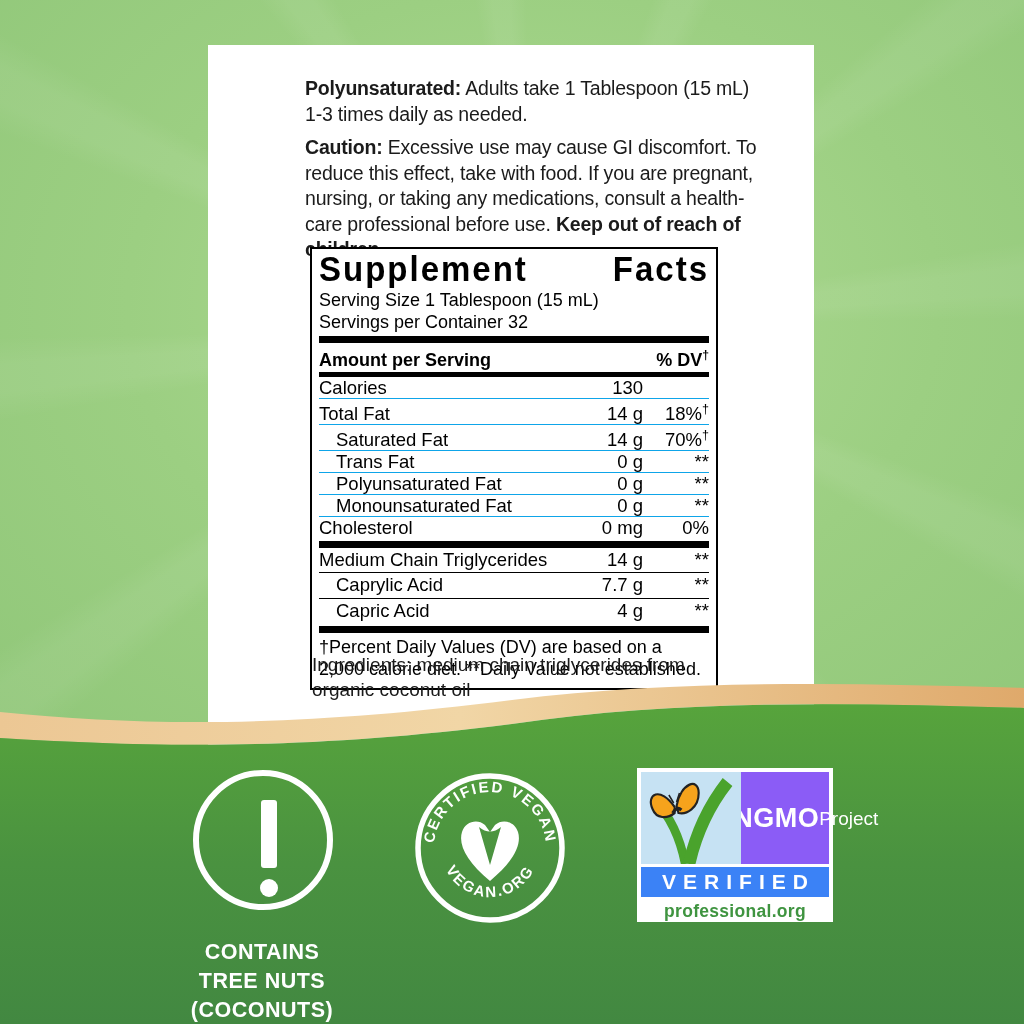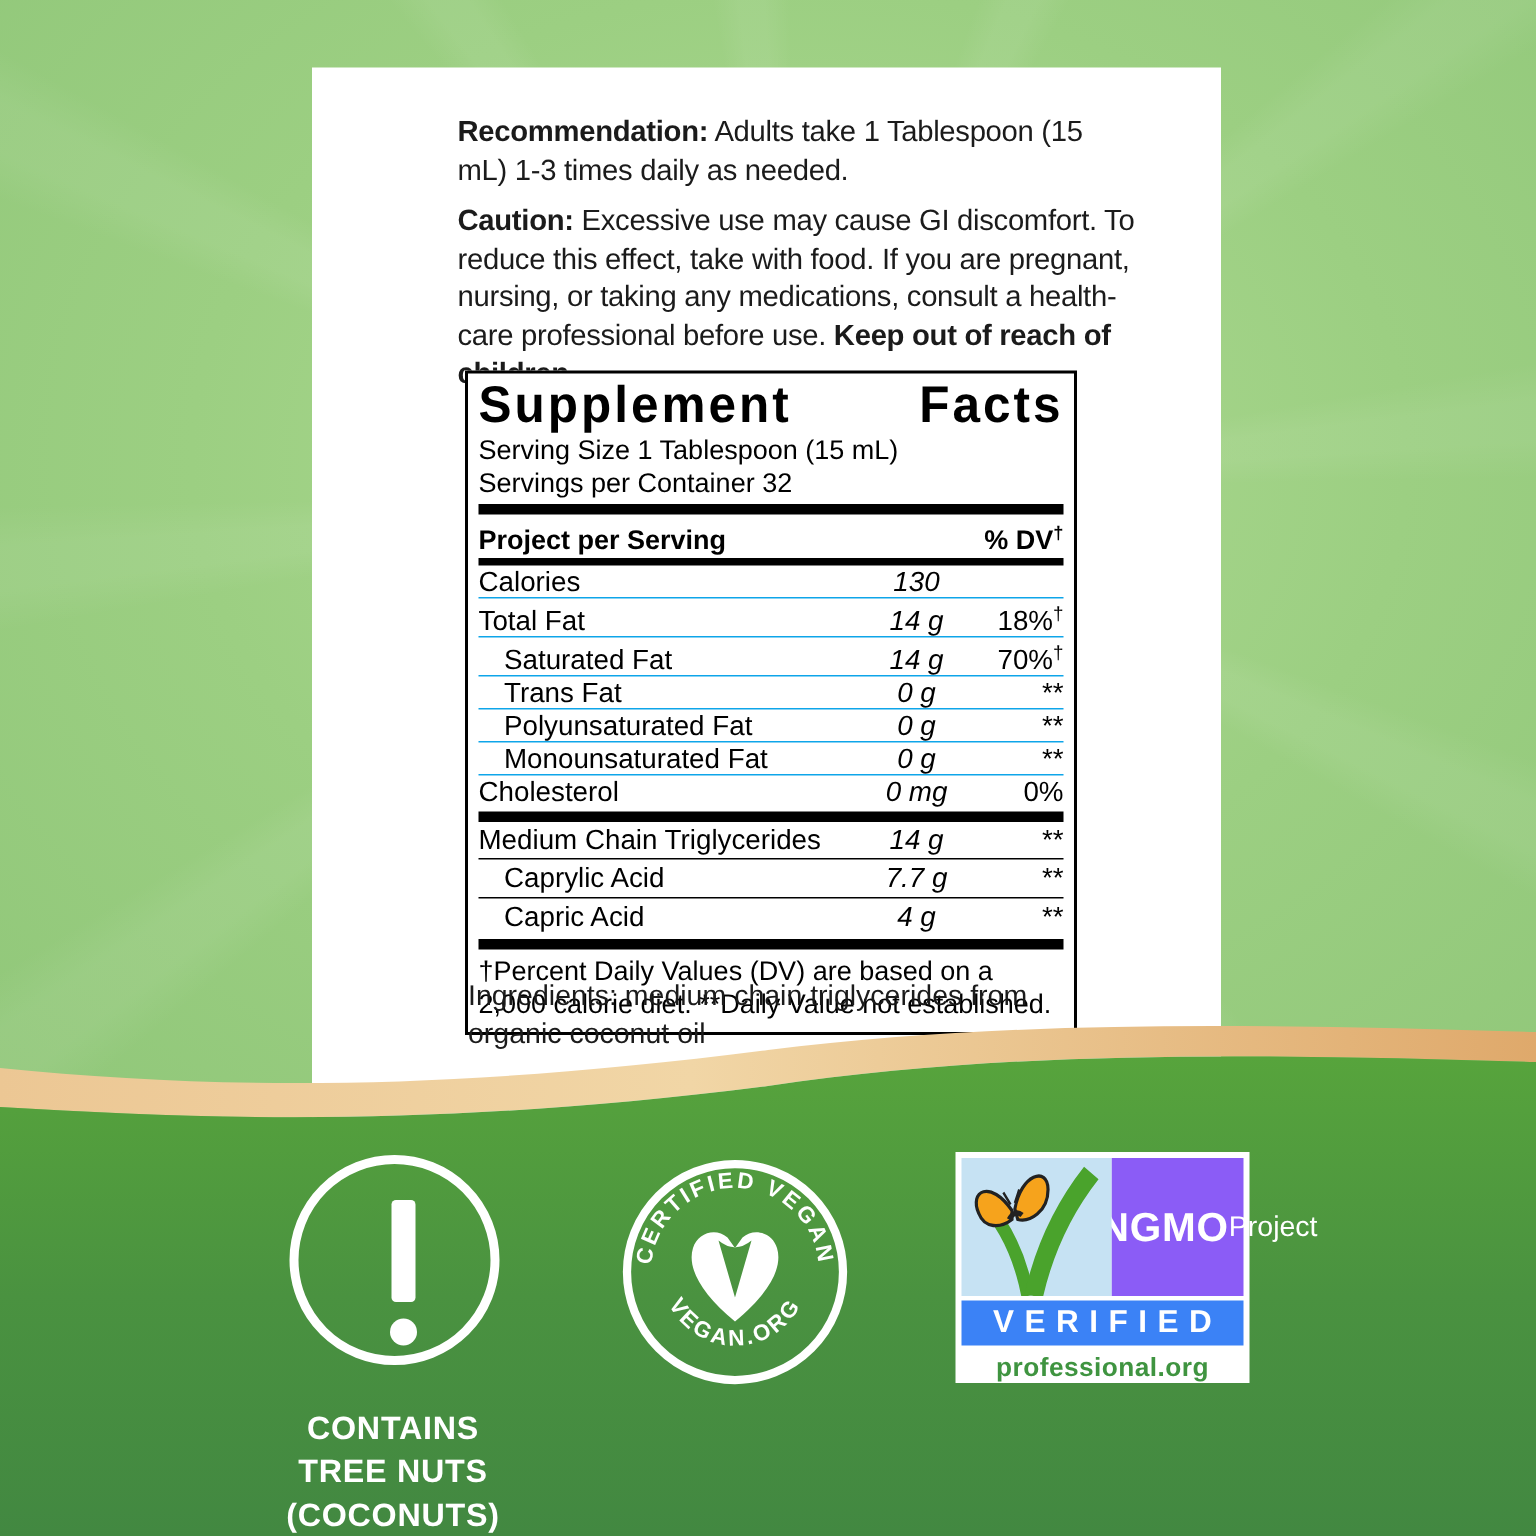--- a/index.html
+++ b/index.html
@@ -46,21 +46,21 @@
     font-weight:bold;font-size:18px;line-height:24px;
   }
   .sf-row{
     display:grid;grid-template-columns:1fr 64px 66px;
     font-size:18.5px;line-height:21px;align-items:baseline;
   }
   .sf-rows .sf-row + .sf-row{border-top:1px solid #0ea5e9;}
   .sf-rows2 .sf-row{line-height:24.5px;}
   .sf-rows2 .sf-row + .sf-row{border-top:1px solid #000;}
   .sf-name.ind{padding-left:17px;}
-  .sf-amt{text-align:center;font-style:italic;}
+  .sf-amt{text-align:right;}
   .sf-dv{text-align:right;}
   sup{font-size:68%;}
   .sf-foot{font-size:18px;line-height:21.5px;margin-top:4px;}
   .ingredients{
     position:absolute;left:312px;top:652px;width:420px;z-index:2;
     color:#1b1b1b;font-size:19px;line-height:25px;
   }
   
   .wave{position:absolute;left:0;top:655px;width:1024px;height:369px;z-index:3;}
   
@@ -106,34 +106,34 @@
   }
 </style>
 </head>
 <body>
 
 <div class="stage">
   <div class="rays"></div>
   <div class="label"></div>
 
   <div class="directions">
-    <p><b>Recommendation:</b> <span>Adults take 1 Tablespoon (15 mL) 1-3 times daily as needed.</span></p>
+    <p><b>Polyunsaturated:</b> <span>Adults take 1 Tablespoon (15 mL) 1-3 times daily as needed.</span></p>
     <p><b>Caution:</b> <span>Excessive use may cause GI discomfort. To reduce this effect, take with food. If you are pregnant, nursing, or taking any medications, consult a health-care professional before use.</span> <b>Keep out of reach of children.</b></p>
   </div>
 
   <div class="sf-box">
     <div class="sf-title">
       <span>Supplement</span>
       <span>Facts</span>
     </div>
     <div class="sf-serving">Serving Size 1 Tablespoon (15 mL)</div>
     <div class="sf-serving">Servings per Container 32</div>
     <div class="bar7"></div>
     <div class="sf-header">
-      <span>Project per Serving</span>
+      <span>Amount per Serving</span>
       <span><b>% DV</b><sup>†</sup></span>
     </div>
     <div class="bar4"></div>
     <div class="sf-rows">
         <div class="sf-row">
           <span class="sf-name">Calories</span>
           <span class="sf-amt">130</span>
           <span class="sf-dv"></span>
         </div>
         <div class="sf-row">

